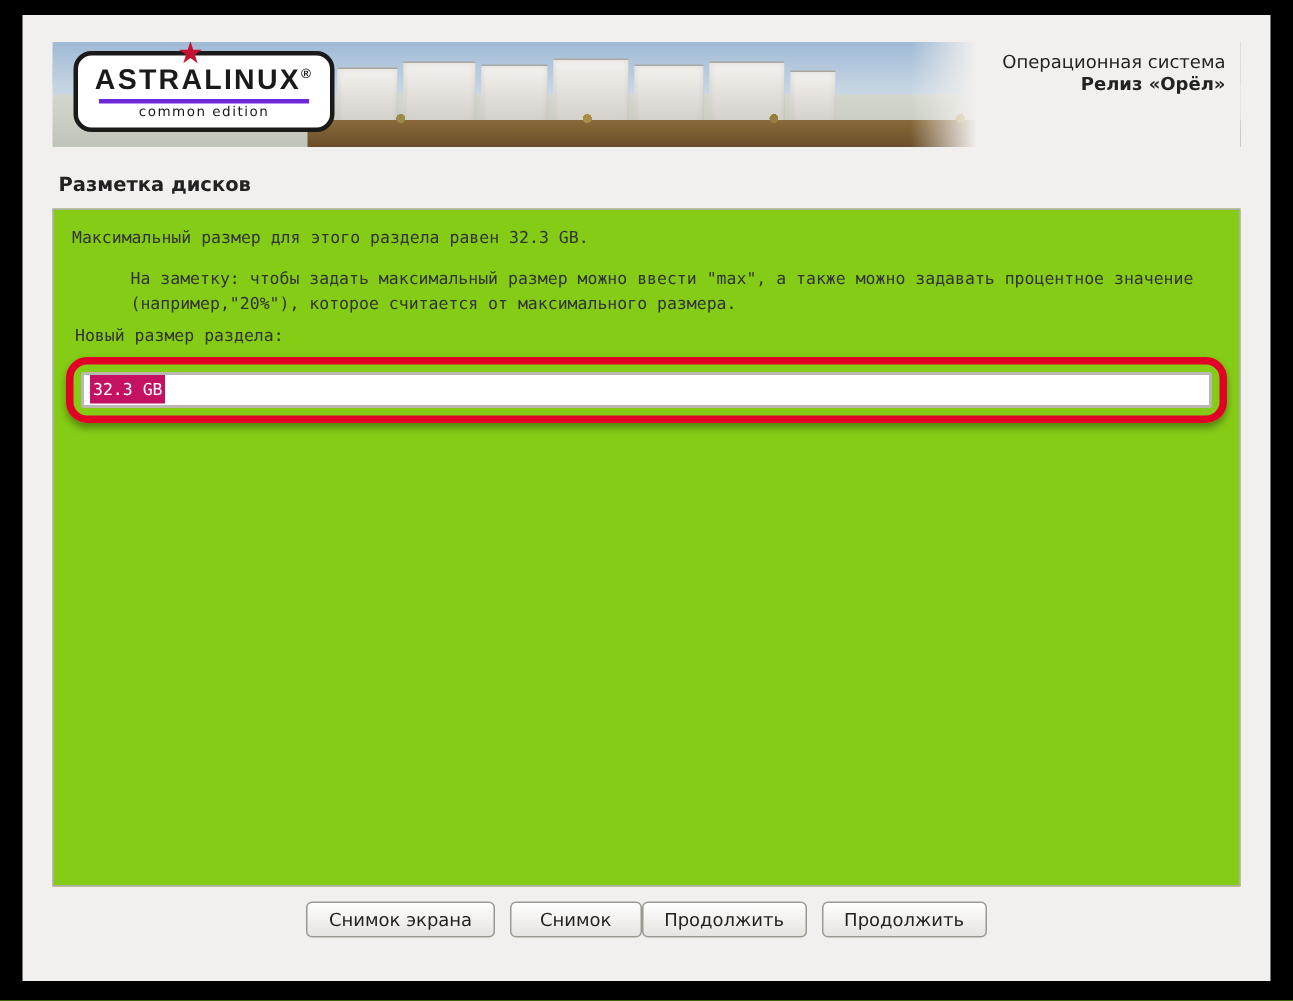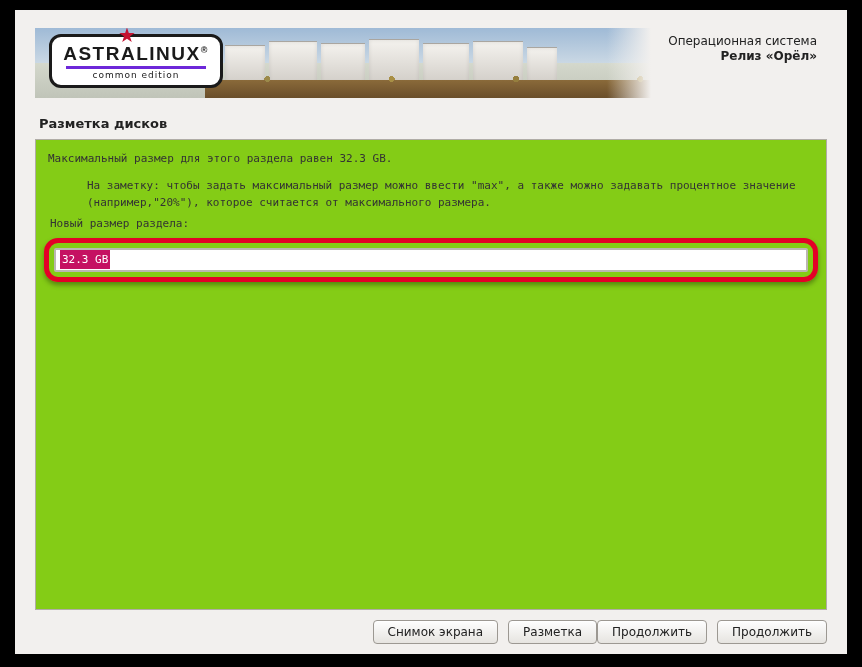--- a/index.html
+++ b/index.html
@@ -147,22 +147,22 @@
     background: #c51162;
     color: #fff;
     font-family: "DejaVu Sans Mono", monospace;
     font-size: 11px;
     padding: 1px 2px;
     border:none;
     outline:none;
   }
   .button-row {
     display: flex;
-    justify-content: flex-end;
-    padding: 10px 20px 10px 20px;
+    justify-content: center;
+    padding: 10px 20px 29px 20px;
   }
   .btn-group { display: flex; gap: 10px; }
   .btn {
     background: linear-gradient(to bottom, #fefefe, #e6e4e0);
     border: 1px solid #9c9892;
     border-radius: 4px;
     padding: 4px 14px;
     font-size: 12px;
     font-family: inherit;
     color: #222;
@@ -214,21 +214,21 @@
     <div class="input-highlight">
       <div class="input-row">
         <span class="input-value">32.3 GB</span>
       </div>
     </div>
   </div>
 
   <div class="button-row">
     <div class="btn-group">
       <button class="btn">Снимок экрана</button>
-      <button class="btn">Разметка</button>
+      <button class="btn">Снимок</button>
     </div>
     <div class="btn-group">
       <button class="btn">Продолжить</button>
       <button class="btn">Продолжить</button>
     </div>
   </div>
 
 </div>
 
 </body></html>

